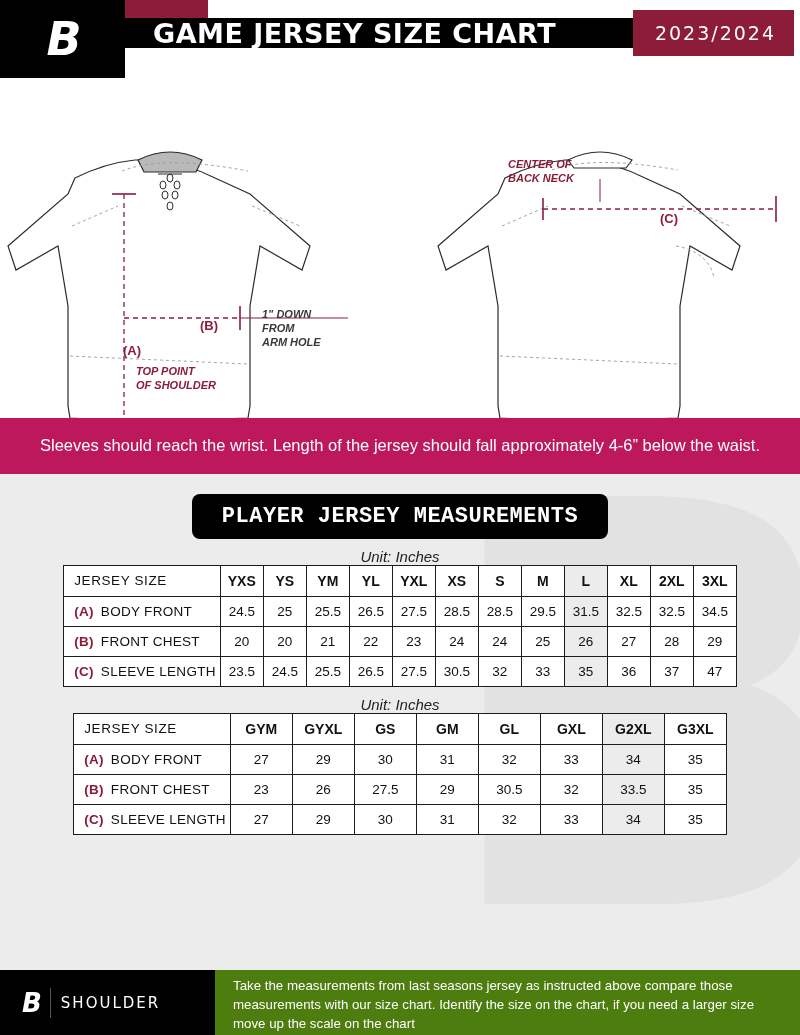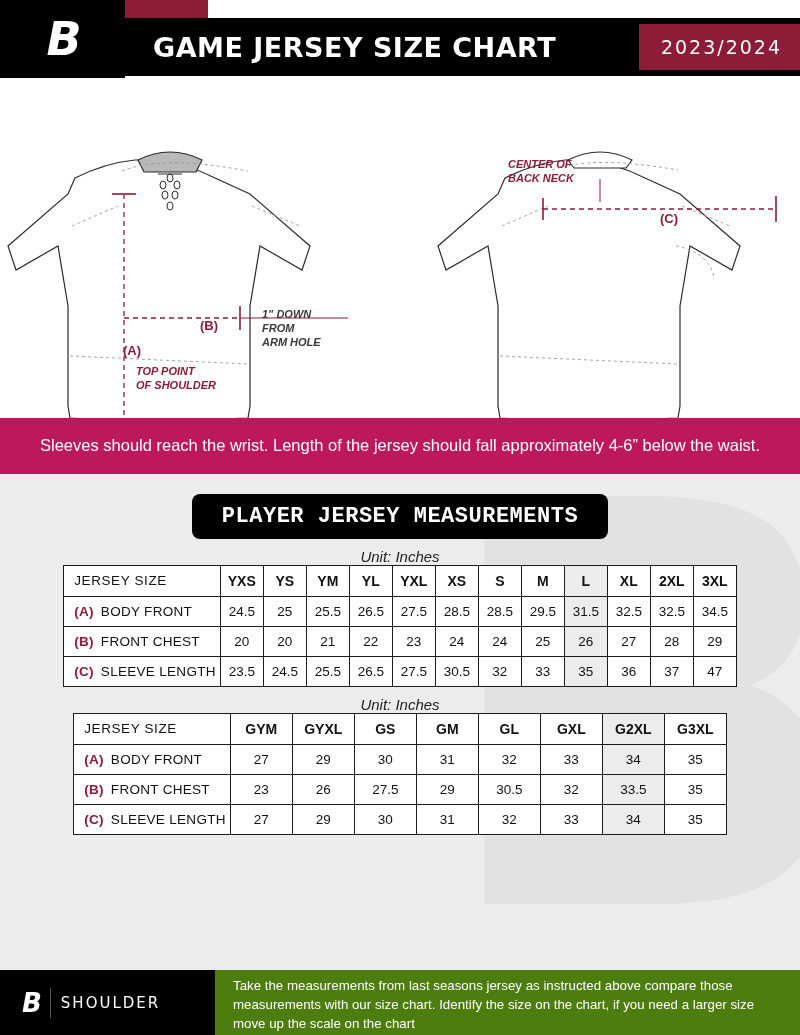--- a/index.html
+++ b/index.html
@@ -58,22 +58,22 @@
     font-size: 46px;
     font-weight: bold;
     font-style: italic;
     font-family: "DejaVu Sans", sans-serif;
     line-height: 1;
     letter-spacing: -3px;
   }
   .title-bar {
     position: absolute;
     left: 125px; top: 18px;
-    right: 0;
-    height: 58px;
+    right: 6px;
+    height: 30px;
     background: #000;
     display: flex;
     align-items: center;
   }
   .title-bar::before {
     content: "";
     position: absolute;
     left: -14px; top: 0;
     border-top: 46px solid transparent;
     border-right: 14px solid #000;

